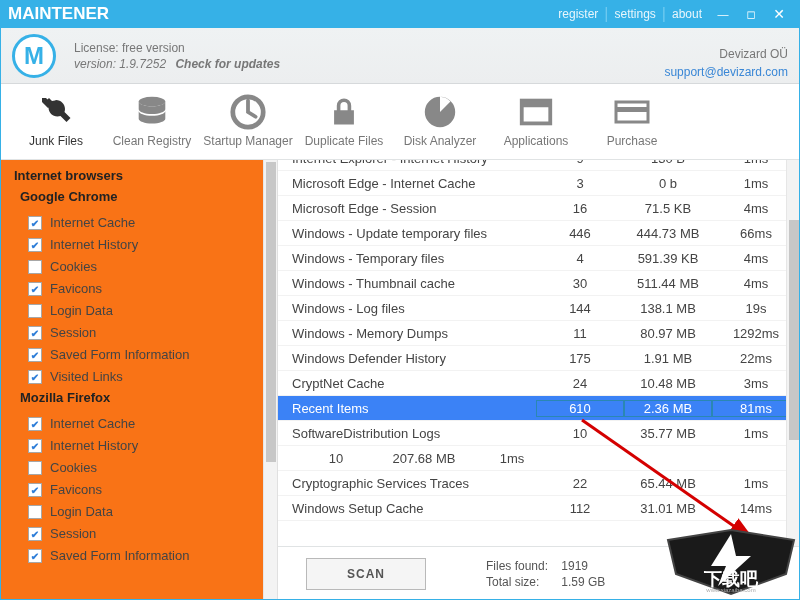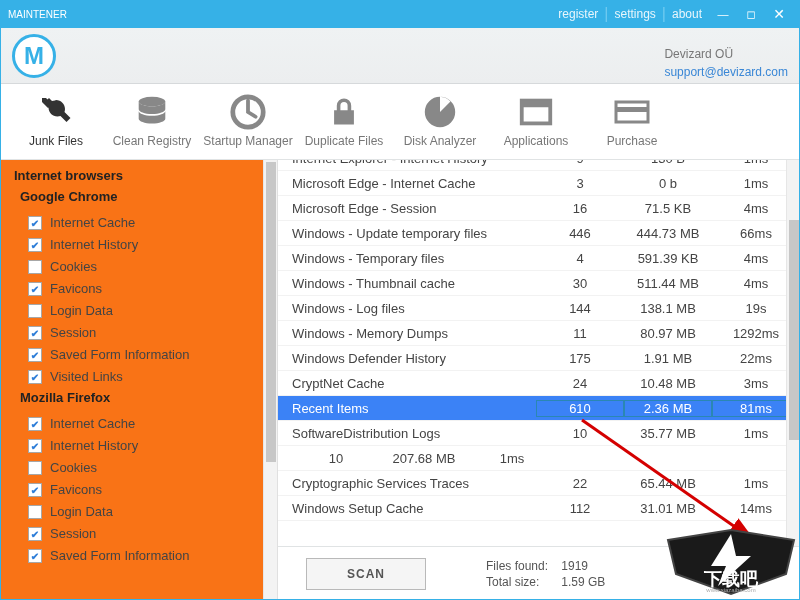--- a/index.html
+++ b/index.html
@@ -1,31 +1,31 @@
 <!DOCTYPE html>
 <html><head>
 <meta charset="utf-8">
 <style>
   * { margin: 0; padding: 0; box-sizing: border-box; font-family: "Segoe UI", Arial, sans-serif; }
   body { width: 800px; height: 600px; overflow: hidden; background: #fff; position: relative; }
   .titlebar { background: #36b1e7; color: #fff; height: 28px; display: flex; align-items: center; padding: 0 8px; }
-  .titlebar .title { font-size: 10px; font-weight: 400; flex: 0 0 auto; }
+  .titlebar .title { font-size: 17px; font-weight: 700; flex: 0 0 auto; }
   .titlebar .spacer { flex: 1; }
   .titlebar .link { font-size: 12px; color: #e8f6fc; margin: 0 6px; cursor: pointer; }
   .titlebar .divider { color: #6ecaf0; }
   .win-btn { width: 26px; height: 22px; display: flex; align-items: center; justify-content: center; color: #fff; font-size: 11px; margin-left: 2px; cursor: pointer; }
   .win-btn.close { font-size: 14px; }
 
   .info-band { background: linear-gradient(#eff2f3,#eceeef); height: 56px; display: flex; align-items: center; padding: 0 12px; border-bottom: 1px solid #d6d9db; }
   .logo { width: 44px; height: 44px; border-radius: 50%; border: 3px solid #36b1e7; display: flex; align-items: center; justify-content: center; font-size: 24px; font-weight: 800; color: #36b1e7; background: #fff; }
   .info-text { margin-left: 18px; font-size: 12px; color: #777; }
   .info-text .line1 { margin-bottom: 2px; }
   .info-text .line2 { font-style: italic; }
   .info-text .upd { font-weight: 700; font-style: italic; margin-left: 6px; color: #777; }
-  .info-right { margin-left: auto; font-size: 12px; color: #777; margin-top: 14px; }
+  .info-right { margin-left: auto; text-align: right; font-size: 12px; color: #777; margin-top: 14px; }
   .info-right .support { color: #3a87d6; cursor: pointer; margin-top: 4px; }
 
   .toolbar { height: 76px; display: flex; border-bottom: 1px solid #e0e3e4; padding: 2px 8px 0; }
   .tbtn { width: 96px; display: flex; flex-direction: column; align-items: center; justify-content: flex-start; padding-top: 6px; cursor: pointer; color: #777; }
   .tbtn.active { color: #333; }
   .tbtn .ico { height: 40px; display: flex; align-items: center; justify-content: center; }
   .tbtn .lbl { font-size: 12px; margin-top: 2px; white-space: nowrap; overflow: hidden; width: 90px; text-align: center; }
   .tbtn svg { fill: #888; }
   .tbtn.active svg { fill: #333; }
 
@@ -67,20 +67,27 @@
   <span class="link">settings</span>
   <span class="divider">|</span>
   <span class="link">about</span>
   <div class="win-btn">—</div>
   <div class="win-btn">◻</div>
   <div class="win-btn close">✕</div>
 </div>
 
 <div class="info-band">
   <div class="logo">M</div>
+  <div class="info-text">
+    <div class="line1">License: free version</div>
+    <div class="line2">
+      <span>version: 1.9.7252</span>
+      <span class="upd">Check for updates</span>
+    </div>
+  </div>
   <div class="info-right">
     <div>Devizard OÜ</div>
     <div class="support">support@devizard.com</div>
   </div>
 </div>
 
 <div class="toolbar">
   <div class="tbtn active">
     <div class="ico">
       <svg width="40" height="40" viewBox="0 0 40 40">

